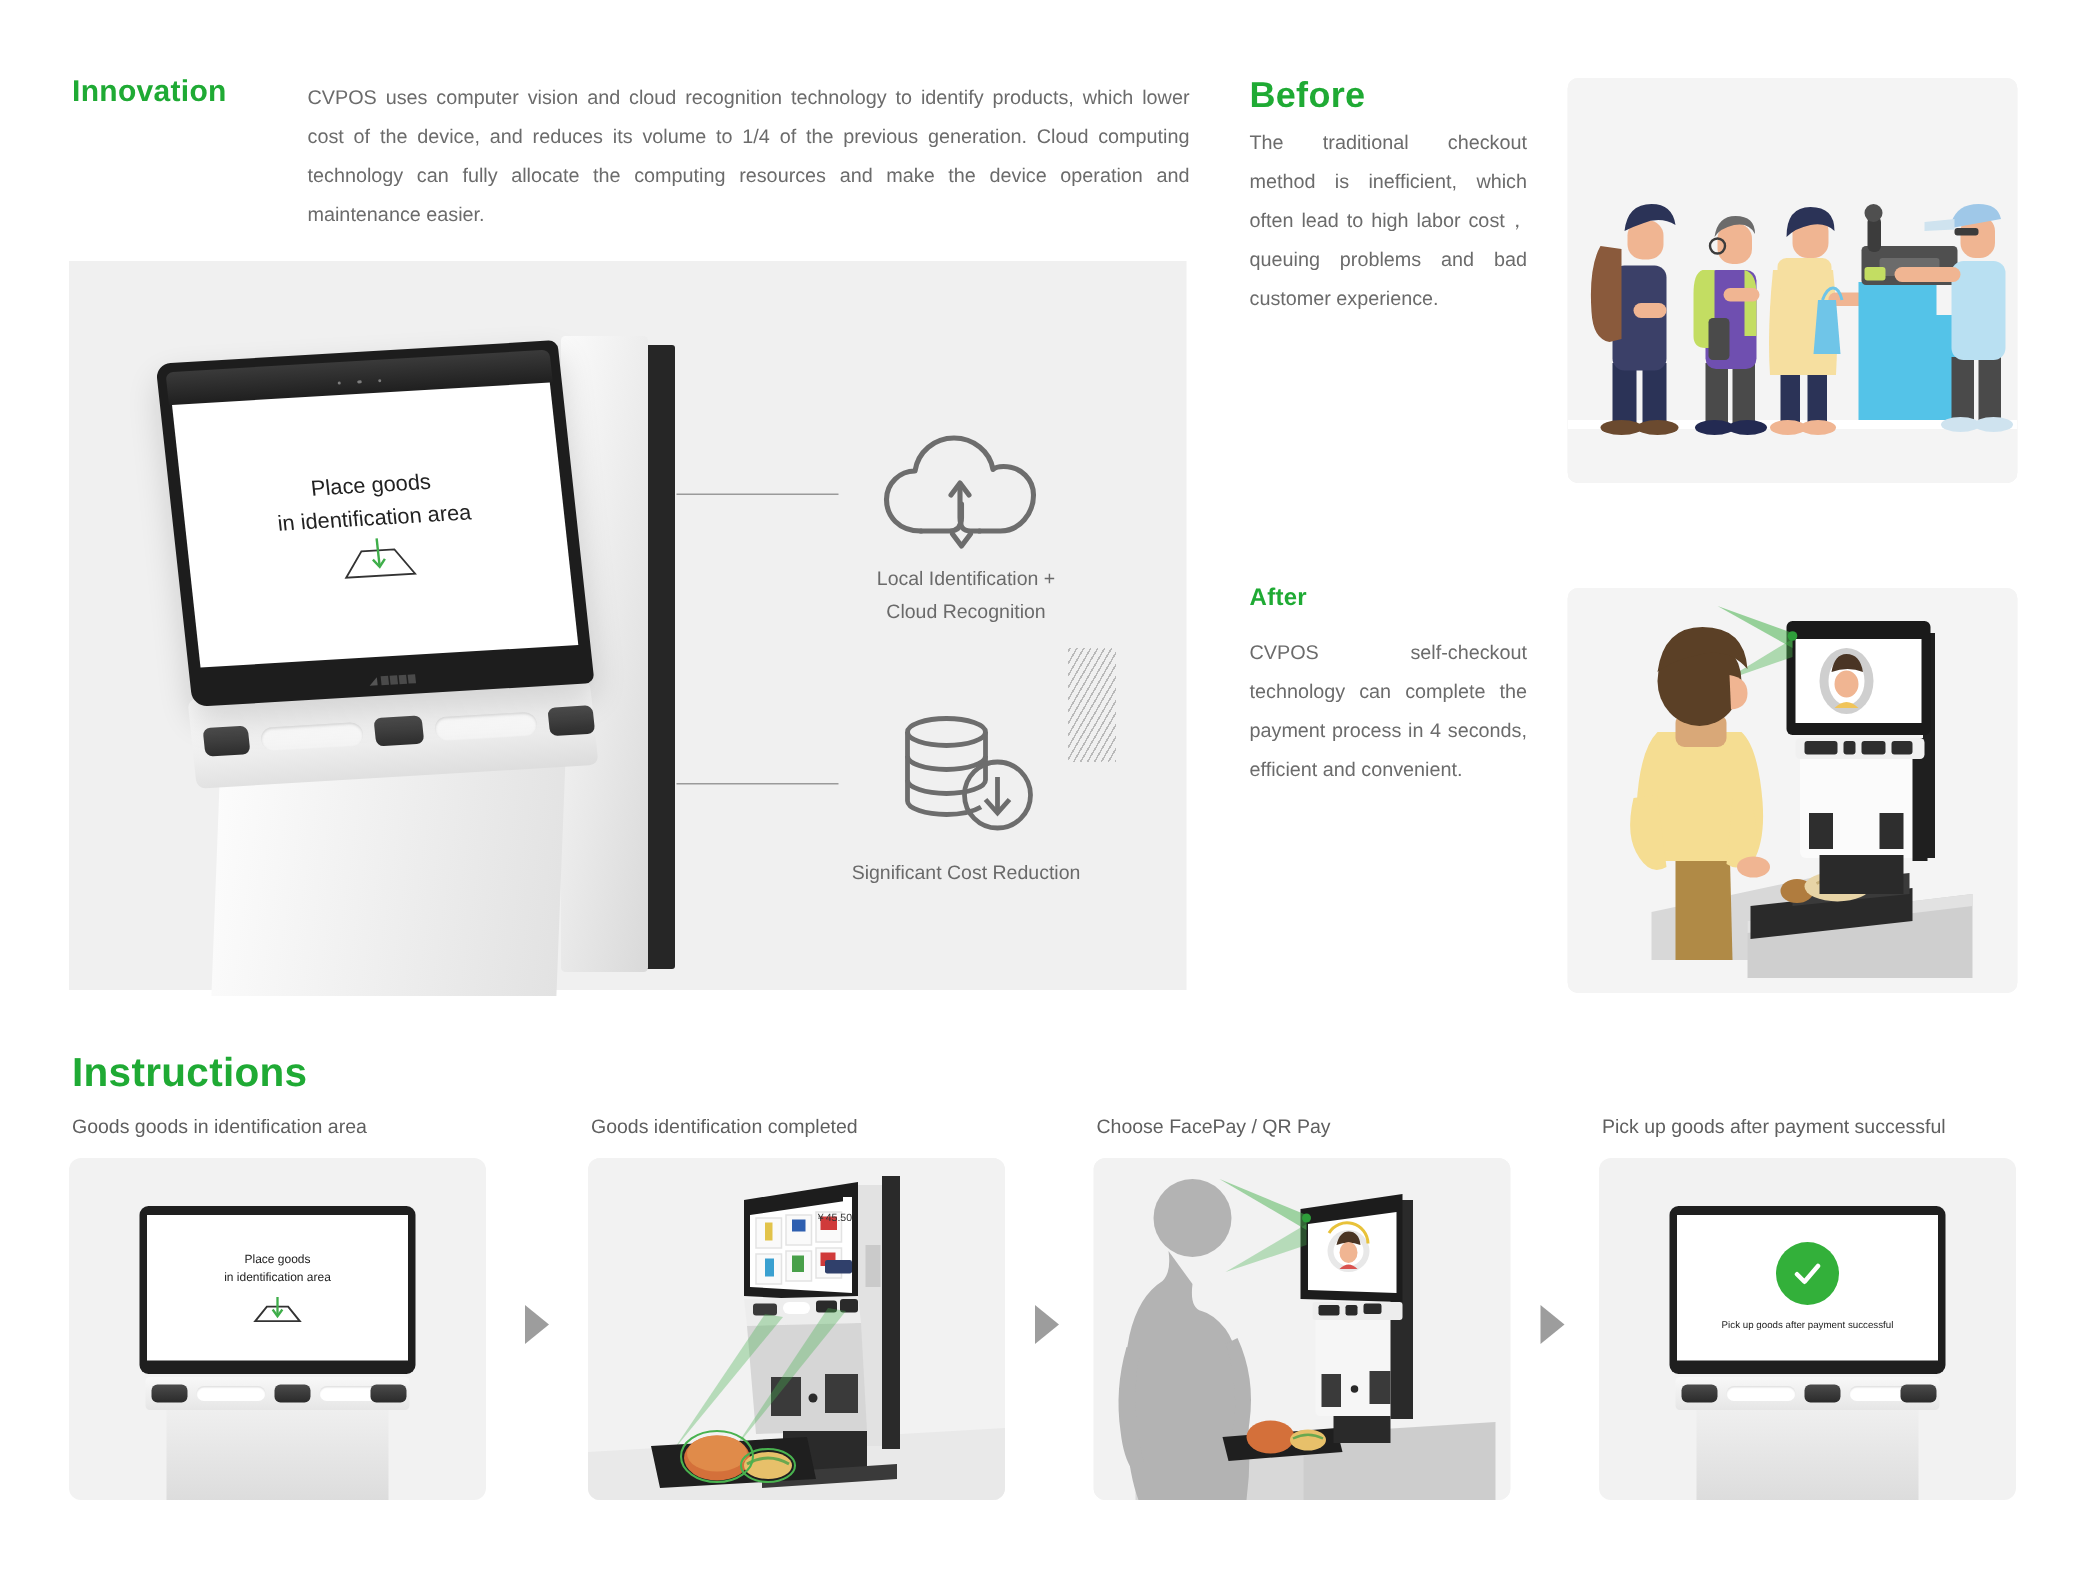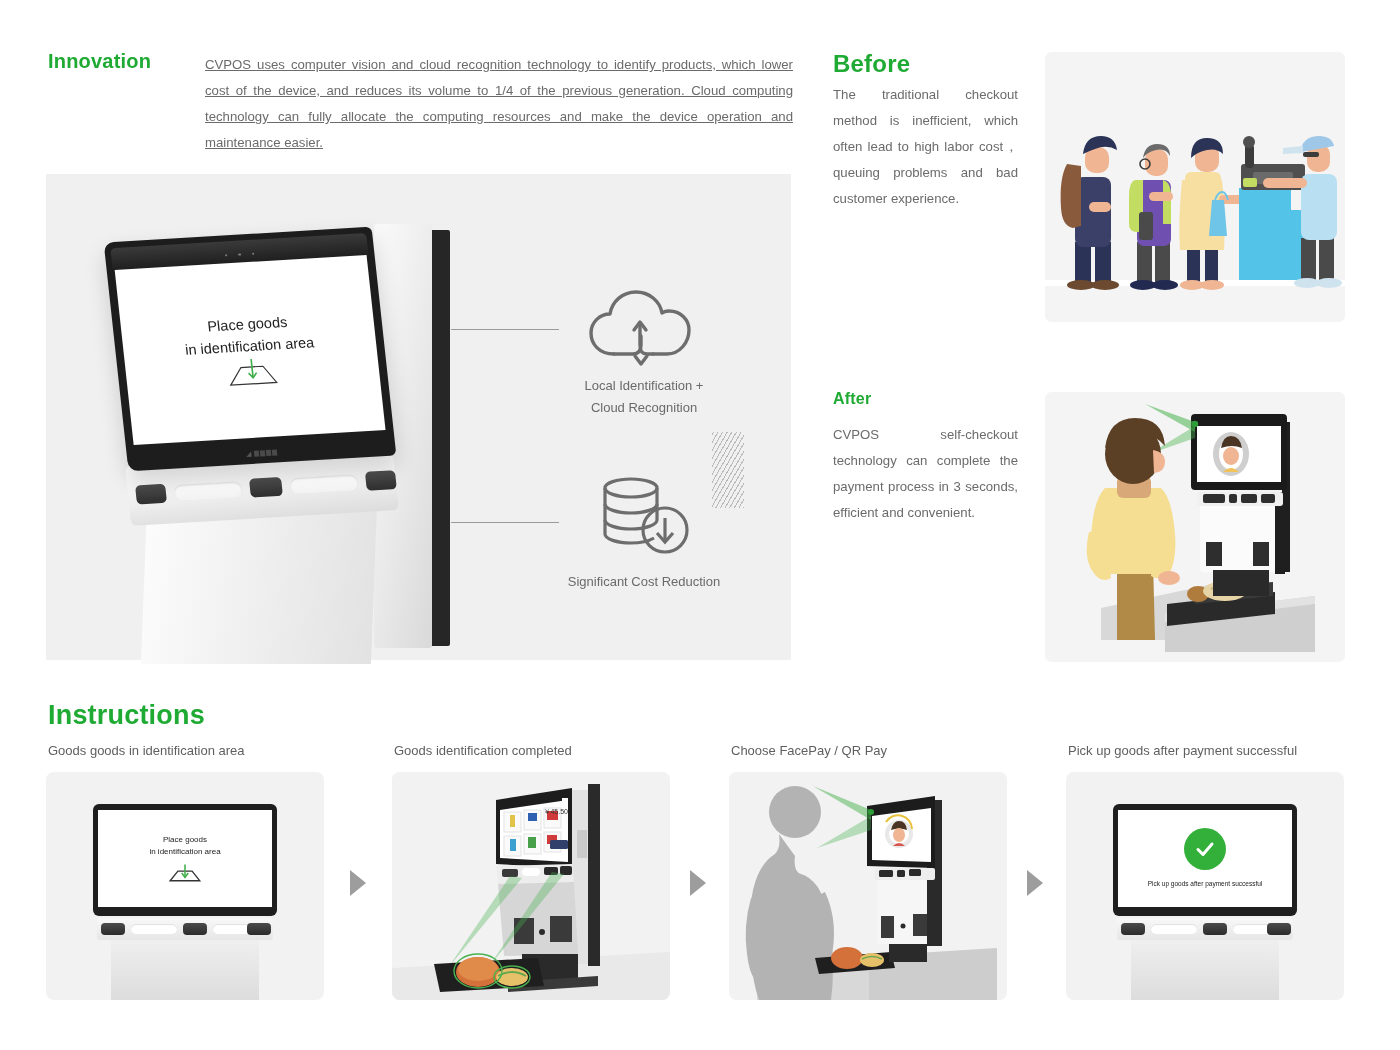--- a/index.html
+++ b/index.html
@@ -19,21 +19,21 @@
 
   .body-text {
     color: #6b6b6b;
     font-size: 13.2px;
     line-height: 26px;
     text-align: justify;
   }
 
   
   #innovation-heading { position: absolute; left: 48px; top: 50px; font-size: 20px; }
-  #innovation-body { position: absolute; left: 205px; top: 52px; width: 588px; text-decoration: underline; }
+  #innovation-body { position: absolute; left: 205px; top: 52px; width: 588px; }
 
   
   #main-panel {
     position: absolute; left: 46px; top: 174px;
     width: 745px; height: 486px;
     background: #f0f0f0;
   }
   .kiosk-wrap { position: absolute; left: 0; top: 0; width: 420px; height: 486px; }
 
   
@@ -284,21 +284,21 @@
         <rect x="262" y="92" width="23" height="28" rx="10" fill="#f0b592"></rect>
         <path d="M256 96 q4 -12 18 -12 q13 0 15 10 l-33 6 z" fill="#9fc8e8"></path>
         <path d="M238 96 l20 -2 l0 7 l-20 1 z" fill="#cfe3ef"></path>
         <rect x="258" y="100" width="16" height="5" rx="2" fill="#3c3c3c"></rect>
       </g>
       <rect x="198" y="126" width="14" height="9" rx="2" fill="#c3dd62"></rect>
     </svg>
   </div>
 
   <div id="after-heading" class="heading-green">After</div>
-  <div id="after-body" class="body-text">CVPOS self-checkout technology can complete the payment process in 3 seconds, efficient and convenient.</div>
+  <div id="after-body" class="body-text">CVPOS self-checkout technology can complete the payment process in 4 seconds, efficient and convenient.</div>
 
   <div class="illus-card" id="after-card">
     <svg width="300" height="270" viewBox="0 0 300 270">
       <rect width="300" height="270" fill="#f4f4f4"></rect>
 
       <path d="M56 248 l0 -32 l112 -24 l0 56 z" fill="#d8d8d8"></path>
       <path d="M120 222 l150 -18 l0 56 l-150 0 z" fill="#cfcfcf"></path>
       <path d="M120 222 l150 -18 l0 8 l-150 18 z" fill="#e2e2e2"></path>
 
       <path d="M122 212 l108 -12 l0 22 l-108 12 z" fill="#2a2a2a"></path>

